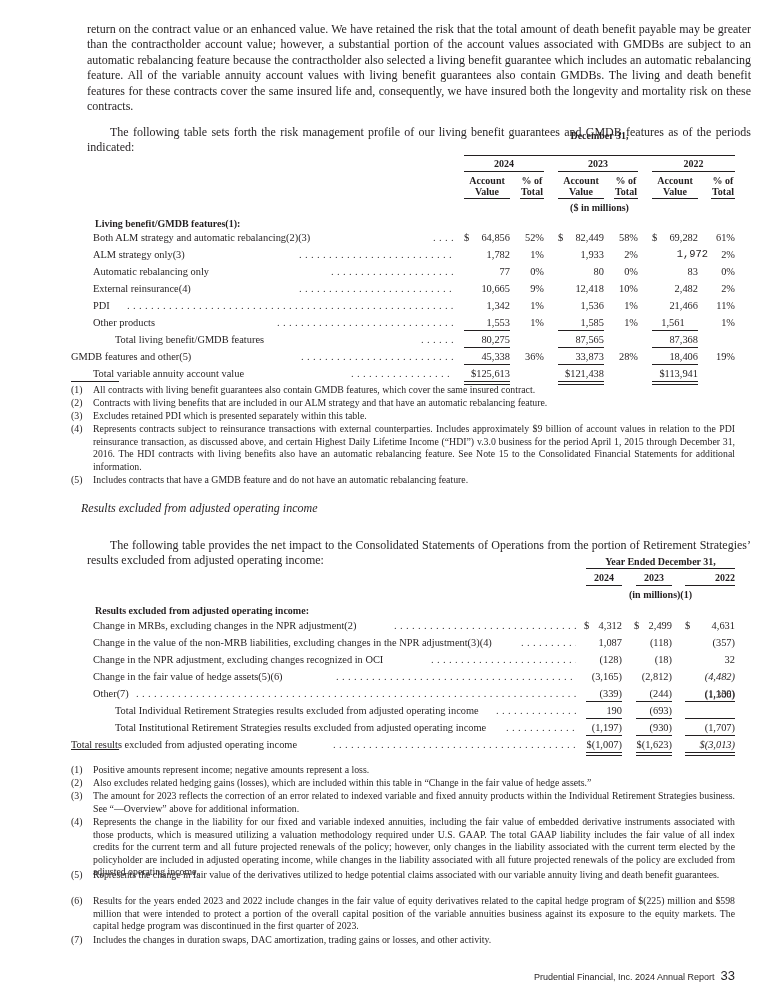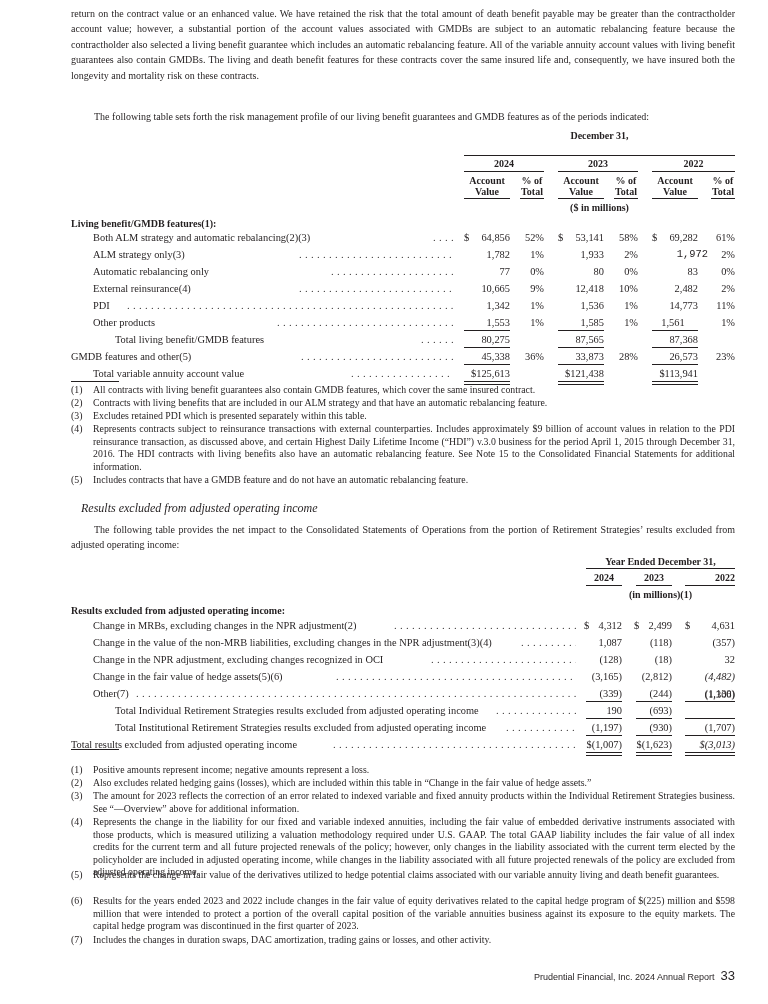--- a/index.html
+++ b/index.html
@@ -1,23 +1,23 @@
 <!DOCTYPE html>
 <html><head>
 <meta charset="utf-8">
 <style>
   html, body { margin: 0; padding: 0; background: #ffffff; }
   body { width: 768px; height: 1004px; position: relative; overflow: hidden;
     font-family: "Liberation Serif", "DejaVu Serif", serif; color: #231f20; }
   .page { position: absolute; left: 71px; top: 0; width: 664px; }
-  p.body { margin: 0; font-size: 10px; line-height: 15.4px; text-align: justify; }
+  p.body { margin: 16px; font-size: 12px; line-height: 15.4px; text-align: justify; }
   p.indent { text-indent: 23px; }
   .abs { position: absolute; }
   .tbl-label { position: absolute; left: 0; font-size: 10.4px; white-space: nowrap; line-height: 13px; }
-  .bold { font-weight: bold; }
+  .bold { font-weight: bold; margin-left: 24px; }
   .leader { position: absolute; font-size: 10.4px; line-height: 13px; letter-spacing: 3.4px; overflow: hidden; white-space: nowrap; color: #231f20; }
   .num { position: absolute; font-size: 10.4px; line-height: 13px; text-align: right; white-space: nowrap; }
   .hdr { position: absolute; font-size: 10px; font-weight: bold; text-align: center; line-height: 11px; }
   .rule { position: absolute; height: 0; border-top: 1px solid #231f20; }
   .rule2 { position: absolute; height: 2px; border-top: 1px solid #231f20; border-bottom: 1px solid #231f20; }
   .rulethick { position: absolute; height: 0; border-top: 1.5px solid #231f20; }
   .fn { position: absolute; left: 0; width: 664px; font-size: 9.8px; line-height: 12.6px; }
   .fn .mark { position: absolute; left: 0; top: 0; }
   .fn .txt { margin-left: 22px; text-align: justify; }
   .heading-it { font-style: italic; font-size: 12px; }
@@ -58,21 +58,21 @@
     <div class="rulethick" style="top:198px; left:640px; width:24px;"></div>
     <div class="hdr" style="top:202px; left:393px; width:271px;">($ in millions)</div>
 
     <div class="tbl-label bold" style="top:217px; font-size:10px;">Living benefit/GMDB features(1):</div>
 
     <div id="t1rows">
         <div class="tbl-label" style="top: 231px; left: 22px;">Both ALM strategy and automatic rebalancing(2)(3)</div>
         <div class="leader" style="top: 231px; left: 362px; width: 20px;">................................................................................</div>
         <div class="num" style="top: 231px; left: 393px; width: 46px; text-align: justify; text-align-last: justify;">$ 64,856</div>
         <div class="num" style="top: 231px; left: 443px; width: 30px;">52%</div>
-        <div class="num" style="top: 231px; left: 487px; width: 46px; text-align: justify; text-align-last: justify;">$ 53,141</div>
+        <div class="num" style="top: 231px; left: 487px; width: 46px; text-align: justify; text-align-last: justify;">$ 82,449</div>
         <div class="num" style="top: 231px; left: 537px; width: 30px;">58%</div>
         <div class="num" style="top: 231px; left: 581px; width: 46px; text-align: justify; text-align-last: justify;">$ 69,282</div>
         <div class="num" style="top: 231px; left: 634px; width: 30px;">61%</div>
         <div class="tbl-label" style="top: 248px; left: 22px;">ALM strategy only(3)</div>
         <div class="leader" style="top: 248px; left: 228px; width: 154px;">................................................................................</div>
         <div class="num" style="top: 248px; left: 389px; width: 50px;">1,782</div>
         <div class="num" style="top: 248px; left: 443px; width: 30px;">1%</div>
         <div class="num" style="top: 248px; left: 483px; width: 50px;">1,933</div>
         <div class="num" style="top: 248px; left: 537px; width: 30px;">2%</div>
         <div class="num" style="top: 248px; left: 587px; width: 50px; font-family: Liberation Mono, monospace;">1,972</div>
@@ -92,21 +92,21 @@
         <div class="num" style="top: 282px; left: 483px; width: 50px;">12,418</div>
         <div class="num" style="top: 282px; left: 537px; width: 30px;">10%</div>
         <div class="num" style="top: 282px; left: 577px; width: 50px;">2,482</div>
         <div class="num" style="top: 282px; left: 634px; width: 30px;">2%</div>
         <div class="tbl-label" style="top: 299px; left: 22px;">PDI</div>
         <div class="leader" style="top: 299px; left: 56px; width: 326px;">................................................................................</div>
         <div class="num" style="top: 299px; left: 389px; width: 50px;">1,342</div>
         <div class="num" style="top: 299px; left: 443px; width: 30px;">1%</div>
         <div class="num" style="top: 299px; left: 483px; width: 50px;">1,536</div>
         <div class="num" style="top: 299px; left: 537px; width: 30px;">1%</div>
-        <div class="num" style="top: 299px; left: 577px; width: 50px;">14,773</div>
+        <div class="num" style="top: 299px; left: 577px; width: 50px;">21,466</div>
         <div class="num" style="top: 299px; left: 634px; width: 30px;">11%</div>
         <div class="tbl-label" style="top: 316px; left: 22px;">Other products</div>
         <div class="leader" style="top: 316px; left: 206px; width: 176px;">................................................................................</div>
         <div class="num" style="top: 316px; left: 389px; width: 50px;">1,553</div>
         <div class="num" style="top: 316px; left: 443px; width: 30px;">1%</div>
         <div class="num" style="top: 316px; left: 483px; width: 50px;">1,585</div>
         <div class="num" style="top: 316px; left: 537px; width: 30px;">1%</div>
         <div class="num" style="top: 316px; left: 577px; width: 50px; text-align: center;">1,561</div>
         <div class="num" style="top: 316px; left: 634px; width: 30px;">1%</div>
         <div class="tbl-label" style="top: 333px; left: 44px;">Total living benefit/GMDB features</div>
@@ -116,22 +116,22 @@
         <div class="num" style="top: 333px; left: 483px; width: 50px;">87,565</div>
         <div class="num" style="top: 333px; left: 537px; width: 30px;"></div>
         <div class="num" style="top: 333px; left: 577px; width: 50px;">87,368</div>
         <div class="num" style="top: 333px; left: 634px; width: 30px;"></div>
         <div class="tbl-label" style="top: 350px; left: 0px;">GMDB features and other(5)</div>
         <div class="leader" style="top: 350px; left: 230px; width: 152px;">................................................................................</div>
         <div class="num" style="top: 350px; left: 389px; width: 50px;">45,338</div>
         <div class="num" style="top: 350px; left: 443px; width: 30px;">36%</div>
         <div class="num" style="top: 350px; left: 483px; width: 50px;">33,873</div>
         <div class="num" style="top: 350px; left: 537px; width: 30px;">28%</div>
-        <div class="num" style="top: 350px; left: 577px; width: 50px;">26,573</div>
-        <div class="num" style="top: 350px; left: 634px; width: 30px;">23%</div>
+        <div class="num" style="top: 350px; left: 577px; width: 50px;">18,406</div>
+        <div class="num" style="top: 350px; left: 634px; width: 30px;">19%</div>
         <div class="tbl-label" style="top: 367px; left: 22px;">Total variable annuity account value</div>
         <div class="leader" style="top: 367px; left: 280px; width: 102px;">................................................................................</div>
         <div class="num" style="top: 367px; left: 389px; width: 50px;">$125,613</div>
         <div class="num" style="top: 367px; left: 443px; width: 30px;"></div>
         <div class="num" style="top: 367px; left: 483px; width: 50px;">$121,438</div>
         <div class="num" style="top: 367px; left: 537px; width: 30px;"></div>
         <div class="num" style="top: 367px; left: 577px; width: 50px;">$113,941</div>
         <div class="num" style="top: 367px; left: 634px; width: 30px;"></div>
         <div class="rule" style="top: 330px; left: 393px; width: 46px;"></div>
         <div class="rule" style="top: 347px; left: 393px; width: 46px;"></div>

